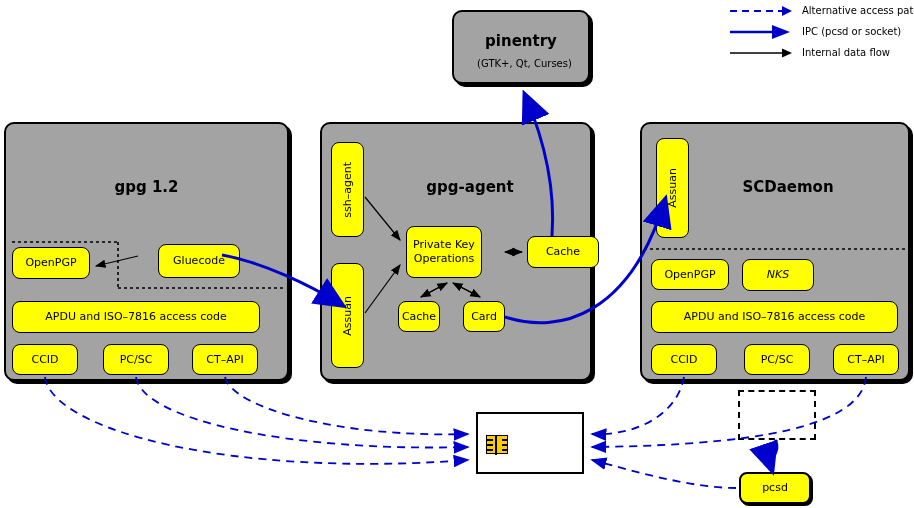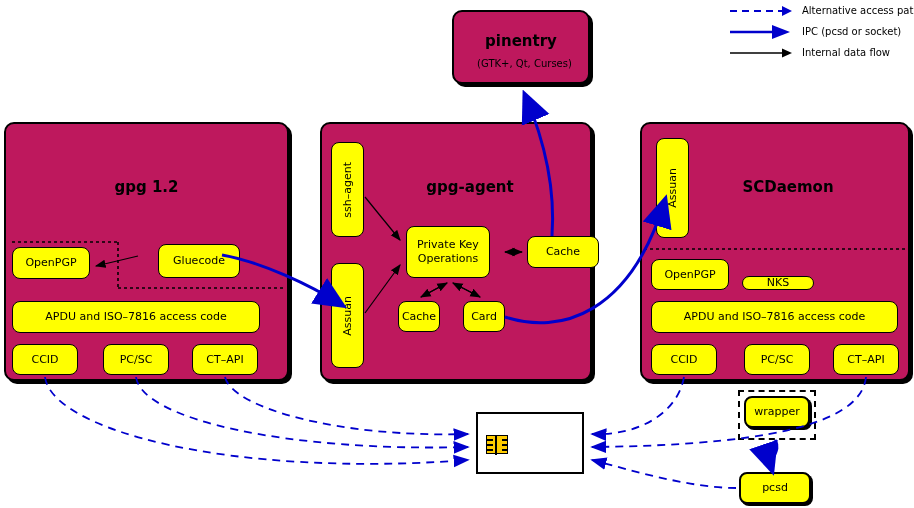--- a/index.html
+++ b/index.html
@@ -9,21 +9,21 @@
   }
   #canvas{
     position:relative;
     width:914px;height:508px;
     background:#ffffff;
     overflow:hidden;
   }
   
   .proc{
     position:absolute;
-    background:#be185d;
+    background:#a3a3a3;
     border:2px solid #000000;
     border-radius:10px;
     box-sizing:border-box;
   }
   .proc.shadow{
     box-shadow:3px 3px 0 #000000;
   }
   .node{
     position:absolute;
     background:#FFFF00;
@@ -163,21 +163,21 @@
 
   <div class="proc shadow" style="left:320px;top:122px;width:272px;height:259px;"></div>
   <div class="title" style="left:350px;width:240px;top:178px;">gpg-agent</div>
 
   <div class="node" style="left:331px;top:142px;width:33px;height:95px;">
     <span class="vlabel">ssh–agent</span>
   </div>
   <div class="node" style="left:331px;top:263px;width:33px;height:105px;">
     <span class="vlabel">Assuan</span>
   </div>
-  <div class="node" style="left:406px;top:226px;width:84px;height:52px;flex-direction:column;">
+  <div class="node" style="left:406px;top:226px;width:76px;height:52px;flex-direction:column;">
     <span>Private Key</span>
     <span>Operations</span>
   </div>
   <div class="node" style="left:527px;top:236px;width:72px;height:32px;">
     <span>Cache</span>
   </div>
   <div class="node" style="left:398px;top:301px;width:42px;height:31px;">
     <span>Cache</span>
   </div>
   <div class="node" style="left:463px;top:301px;width:42px;height:31px;">
@@ -191,40 +191,37 @@
     <span class="vlabel">Assuan</span>
   </div>
 
   <svg class="ov" style="left:644px;top:247px;width:262px;height:4px;">
     <line x1="0" y1="2" x2="262" y2="2" stroke="#000" stroke-width="1.6" stroke-dasharray="3,3"></line>
   </svg>
 
   <div class="node" style="left:651px;top:259px;width:78px;height:31px;">
     <span>OpenPGP</span>
   </div>
-  <div class="node" style="left:742px;top:276px;width:72px;height:14px;">
+  <div class="node" style="left:742px;top:259px;width:72px;height:32px;font-style:italic;">
     <span>NKS</span>
   </div>
   <div class="node" style="left:651px;top:301px;width:247px;height:32px;">
     <span>APDU and ISO–7816 access code</span>
   </div>
   <div class="node" style="left:651px;top:344px;width:66px;height:31px;">
     <span>CCID</span>
   </div>
   <div class="node" style="left:744px;top:344px;width:66px;height:31px;">
     <span>PC/SC</span>
   </div>
   <div class="node" style="left:833px;top:344px;width:66px;height:31px;">
     <span>CT–API</span>
   </div>
 
   <div class="dashed-box" style="left:738px;top:390px;width:78px;height:50px;"></div>
-  <div class="node thick" style="left:744px;top:396px;width:66px;height:32px;box-shadow:2px 2px 0 #000;">
-    <span>wrapper</span>
-  </div>
 
   <div class="node thick" style="left:739px;top:472px;width:72px;height:32px;box-shadow:2px 2px 0 #000;">
     <span>pcsd</span>
   </div>
 
   <div class="card" style="left:476px;top:412px;width:108px;height:62px;"></div>
   <div class="chip" style="left:486px;top:435px;width:22px;height:19px;">
     <i style="left:0px;top:3px;width:6px;height:2px;"></i>
     <i style="left:0px;top:8px;width:6px;height:2px;"></i>
     <i style="left:0px;top:13px;width:6px;height:2px;"></i>

